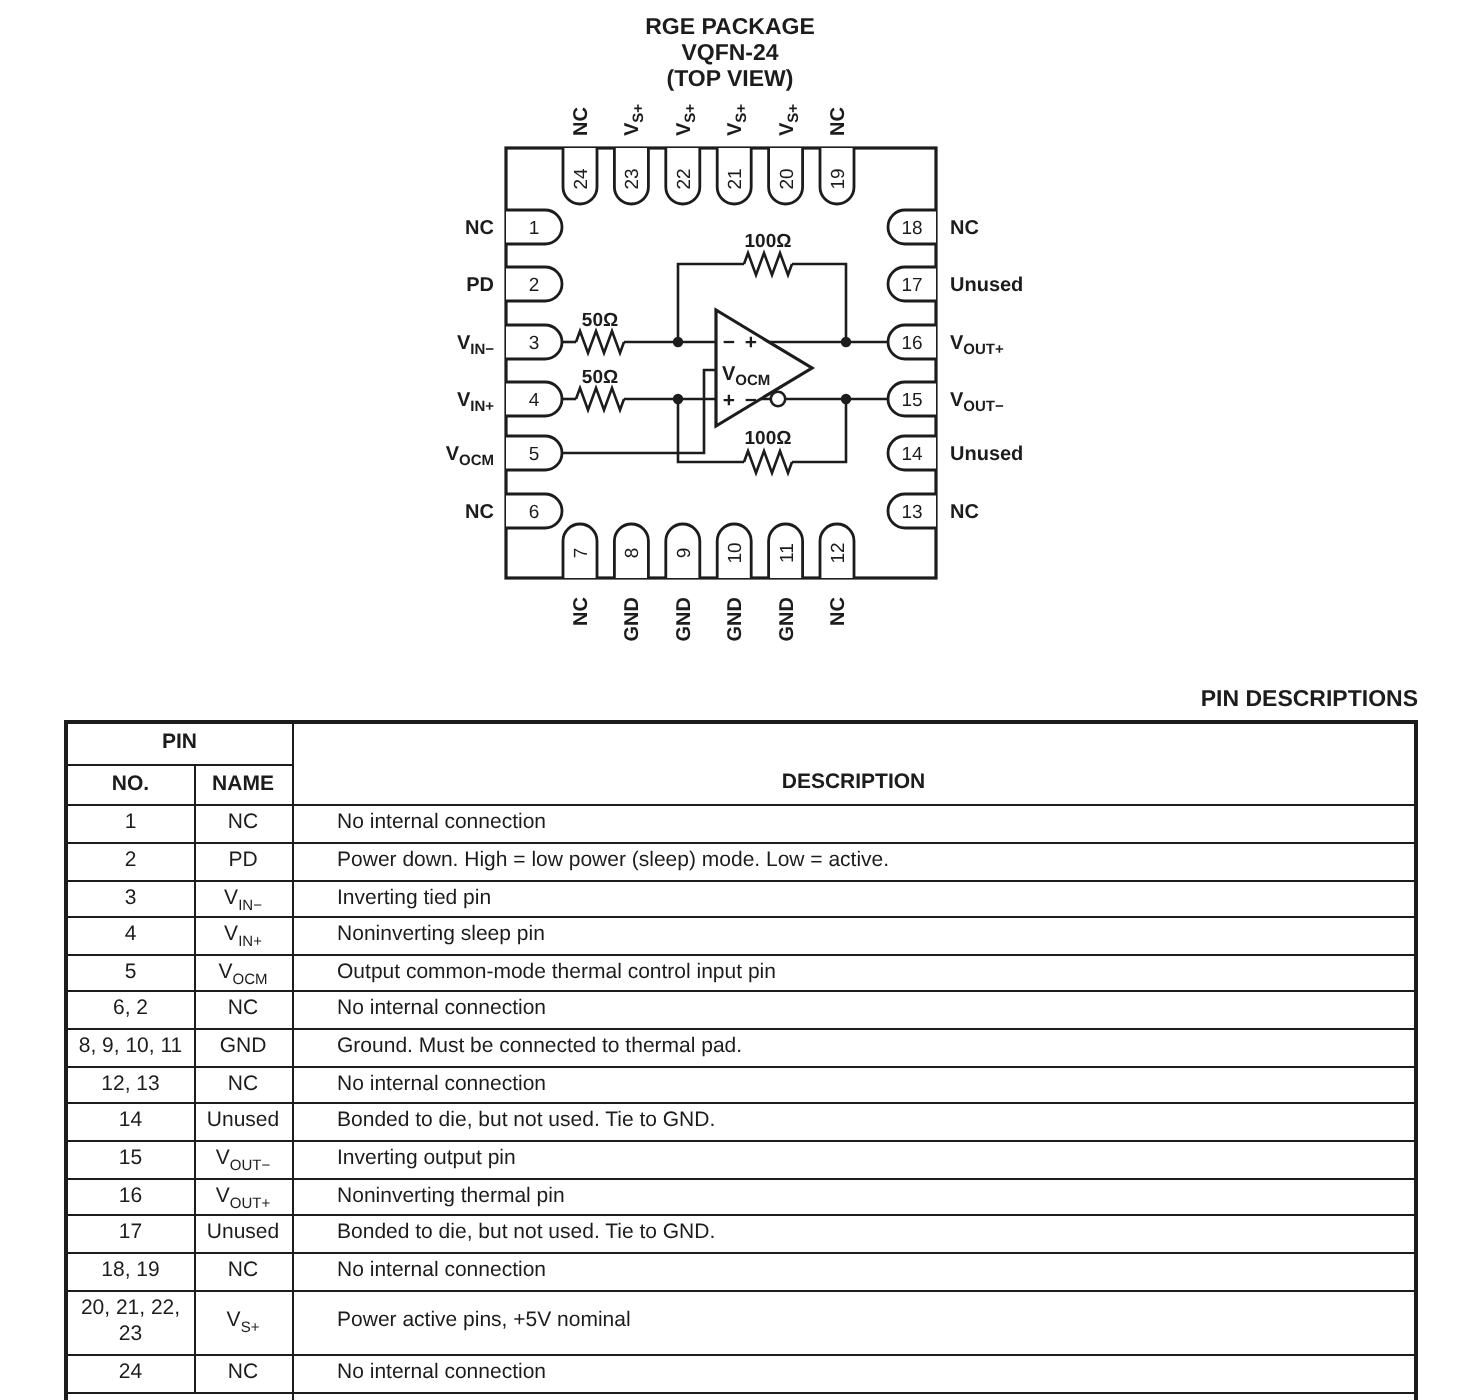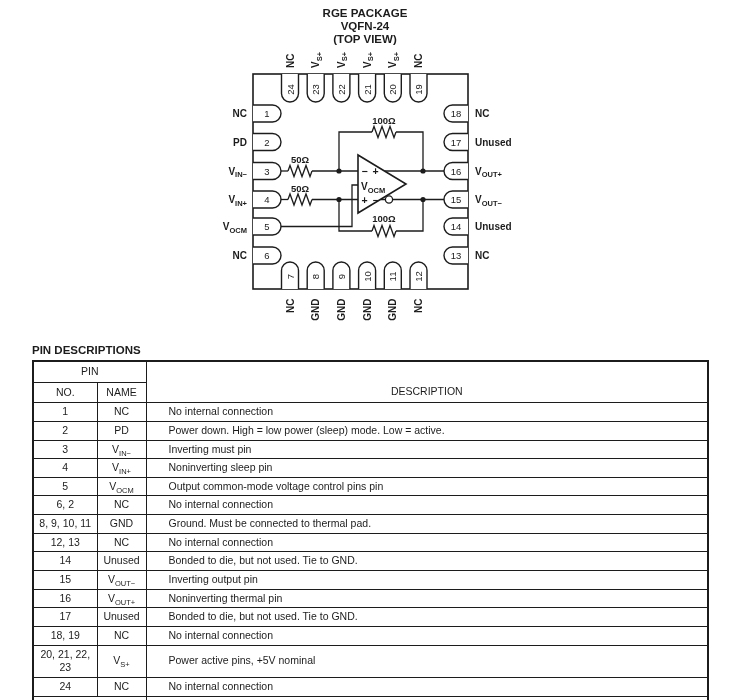--- a/index.html
+++ b/index.html
@@ -12,24 +12,24 @@
   .t-end{text-anchor:end;}
   .t-sub{font-size:7.5px;}
   .t-res{font-size:9.5px;font-weight:700;text-anchor:middle;}
   .t-sign{font-size:10.5px;font-weight:700;text-anchor:middle;}
   .wire{stroke:#1c1c1c;stroke-width:1.3;fill:none;}
   .outline{stroke:#1c1c1c;stroke-width:1.6;fill:#fff;}
   .pill{stroke:#1c1c1c;stroke-width:1.4;fill:#fff;}
   .dot{fill:#1c1c1c;}
 
   .tbl-wrap{margin:4px 0 0 32px;width:677px;}
-  .tbl-title{text-align:left;font-weight:700;font-size:11.5px;margin:0 0 4px 0;}
+  .tbl-title{text-align:right;font-weight:700;font-size:11.5px;margin:0 0 4px 0;}
   table{border-collapse:collapse;width:677px;table-layout:fixed;border:2px solid #1c1c1c;}
   th,td{border:1px solid #1c1c1c;font-size:10.5px;padding:2px 3px;line-height:1.3;}
-  th{font-weight:400;text-align:center;padding:3px;}
+  th{font-weight:700;text-align:center;padding:3px;}
   .desc-h{vertical-align:bottom;padding-bottom:4px;border-radius:15px;}
   .c-no{text-align:center;}
   .c-name{text-align:center;}
   .c-desc{text-align:left;padding-left:22px;}
   sub{font-size:7.5px;line-height:0;}
 </style>
 </head>
 <body>
 
 <svg width="735" height="340" viewBox="0 0 735 340">
@@ -233,31 +233,31 @@
         <td class="c-desc">No internal connection</td>
       </tr>
       <tr>
         <td class="c-no">2</td>
         <td class="c-name"><span>PD</span><sub></sub></td>
         <td class="c-desc">Power down. High = low power (sleep) mode. Low = active.</td>
       </tr>
       <tr>
         <td class="c-no">3</td>
         <td class="c-name"><span>V</span><sub>IN−</sub></td>
-        <td class="c-desc">Inverting must pin</td>
+        <td class="c-desc">Inverting tied pin</td>
       </tr>
       <tr>
         <td class="c-no">4</td>
         <td class="c-name"><span>V</span><sub>IN+</sub></td>
         <td class="c-desc">Noninverting sleep pin</td>
       </tr>
       <tr>
         <td class="c-no">5</td>
         <td class="c-name"><span>V</span><sub>OCM</sub></td>
-        <td class="c-desc">Output common-mode voltage control pins pin</td>
+        <td class="c-desc">Output common-mode thermal control input pin</td>
       </tr>
       <tr>
         <td class="c-no">6, 2</td>
         <td class="c-name"><span>NC</span><sub></sub></td>
         <td class="c-desc">No internal connection</td>
       </tr>
       <tr>
         <td class="c-no">8, 9, 10, 11</td>
         <td class="c-name"><span>GND</span><sub></sub></td>
         <td class="c-desc">Ground. Must be connected to thermal pad.</td>

